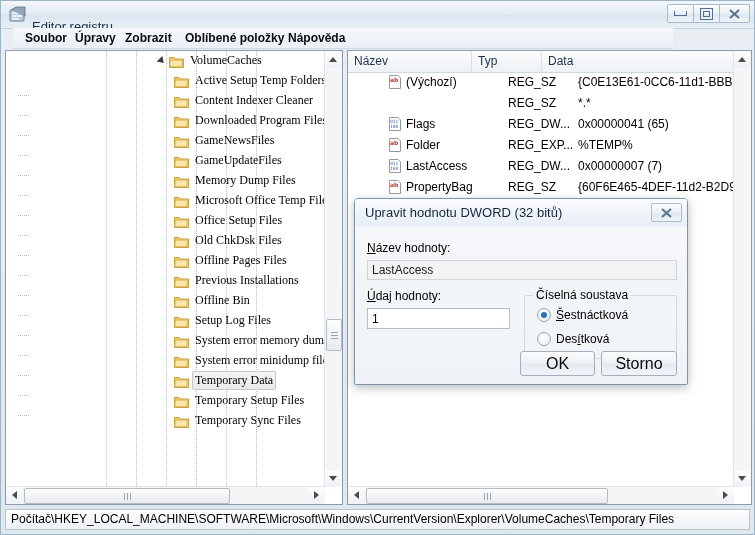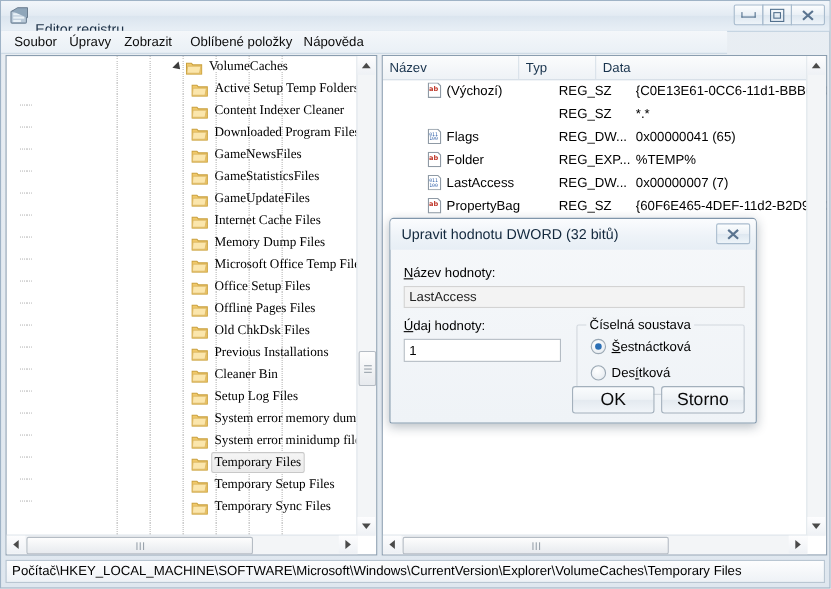--- a/index.html
+++ b/index.html
@@ -39,23 +39,24 @@
     box-sizing:border-box;
   }
   .wbtn:first-child{border-radius:2px 0 0 2px;}
   .wbtn:last-child{border-radius:0 2px 2px 0;width:31px;}
   .min-g{display:block;width:11px;height:4px;border:1px solid #52708d;border-top:none;}
   .max-g{display:block;width:11px;height:10px;border:1px solid #52708d;position:relative;}
   .max-g:after{content:"";position:absolute;left:2px;top:2px;right:2px;bottom:2px;border:1px solid #52708d;}
 
   
   .menubar{
-    position:absolute;left:0;top:27px;width:660px;height:20px;
+    position:absolute;left:12px;top:27px;width:660px;height:20px;
     background:linear-gradient(to bottom,#f4f7fa,#eaf0f6);
     border-bottom:1px solid #ccd9e5;
+    font-weight:bold;
   }
   .menuitem{
     position:absolute;top:2px;height:16px;line-height:16px;
     padding:0 6px;font-size:12px;color:#0b0b0b;white-space:nowrap;cursor:default;
   }
 
   
   .pane{
     position:absolute;background:#fff;
     border:1px solid #8a9daf;box-sizing:border-box;
@@ -278,73 +279,65 @@
                 <path d="M0.5 2.5 L5 2.5 L6.3 4 L14.5 4 L14.5 12.5 L0.5 12.5 Z" fill="#f1c96a" stroke="#c9a03c" stroke-width="1"></path>
                 <path d="M1.5 5.2 L13.6 5.2 L12.4 11.6 L0.9 11.6 Z" fill="#fbe6ac" stroke="#d9b45f" stroke-width="0.7"></path>
               </svg></span><span class="lbl">Downloaded Program Files</span></div>
           <div class="tree-row"><span style="display:inline-block;width:168px;position:relative"><span class="elbow" style="left:12px"></span></span><span class="folder"><svg width="15" height="13" viewBox="0 0 15 13">
                 <path d="M0.5 2.5 L5 2.5 L6.3 4 L14.5 4 L14.5 12.5 L0.5 12.5 Z" fill="#f1c96a" stroke="#c9a03c" stroke-width="1"></path>
                 <path d="M1.5 5.2 L13.6 5.2 L12.4 11.6 L0.9 11.6 Z" fill="#fbe6ac" stroke="#d9b45f" stroke-width="0.7"></path>
               </svg></span><span class="lbl">GameNewsFiles</span></div>
           <div class="tree-row"><span style="display:inline-block;width:168px;position:relative"><span class="elbow" style="left:12px"></span></span><span class="folder"><svg width="15" height="13" viewBox="0 0 15 13">
                 <path d="M0.5 2.5 L5 2.5 L6.3 4 L14.5 4 L14.5 12.5 L0.5 12.5 Z" fill="#f1c96a" stroke="#c9a03c" stroke-width="1"></path>
                 <path d="M1.5 5.2 L13.6 5.2 L12.4 11.6 L0.9 11.6 Z" fill="#fbe6ac" stroke="#d9b45f" stroke-width="0.7"></path>
-              </svg></span><span class="lbl">GameStatisticsFiles</span></div>
-          <div class="tree-row"><span style="display:inline-block;width:168px;position:relative"><span class="elbow" style="left:12px"></span></span><span class="folder"><svg width="15" height="13" viewBox="0 0 15 13">
-                <path d="M0.5 2.5 L5 2.5 L6.3 4 L14.5 4 L14.5 12.5 L0.5 12.5 Z" fill="#f1c96a" stroke="#c9a03c" stroke-width="1"></path>
-                <path d="M1.5 5.2 L13.6 5.2 L12.4 11.6 L0.9 11.6 Z" fill="#fbe6ac" stroke="#d9b45f" stroke-width="0.7"></path>
               </svg></span><span class="lbl">GameUpdateFiles</span></div>
           <div class="tree-row"><span style="display:inline-block;width:168px;position:relative"><span class="elbow" style="left:12px"></span></span><span class="folder"><svg width="15" height="13" viewBox="0 0 15 13">
                 <path d="M0.5 2.5 L5 2.5 L6.3 4 L14.5 4 L14.5 12.5 L0.5 12.5 Z" fill="#f1c96a" stroke="#c9a03c" stroke-width="1"></path>
                 <path d="M1.5 5.2 L13.6 5.2 L12.4 11.6 L0.9 11.6 Z" fill="#fbe6ac" stroke="#d9b45f" stroke-width="0.7"></path>
-              </svg></span><span class="lbl">Internet Cache Files</span></div>
-          <div class="tree-row"><span style="display:inline-block;width:168px;position:relative"><span class="elbow" style="left:12px"></span></span><span class="folder"><svg width="15" height="13" viewBox="0 0 15 13">
-                <path d="M0.5 2.5 L5 2.5 L6.3 4 L14.5 4 L14.5 12.5 L0.5 12.5 Z" fill="#f1c96a" stroke="#c9a03c" stroke-width="1"></path>
-                <path d="M1.5 5.2 L13.6 5.2 L12.4 11.6 L0.9 11.6 Z" fill="#fbe6ac" stroke="#d9b45f" stroke-width="0.7"></path>
               </svg></span><span class="lbl">Memory Dump Files</span></div>
           <div class="tree-row"><span style="display:inline-block;width:168px;position:relative"><span class="elbow" style="left:12px"></span></span><span class="folder"><svg width="15" height="13" viewBox="0 0 15 13">
                 <path d="M0.5 2.5 L5 2.5 L6.3 4 L14.5 4 L14.5 12.5 L0.5 12.5 Z" fill="#f1c96a" stroke="#c9a03c" stroke-width="1"></path>
                 <path d="M1.5 5.2 L13.6 5.2 L12.4 11.6 L0.9 11.6 Z" fill="#fbe6ac" stroke="#d9b45f" stroke-width="0.7"></path>
               </svg></span><span class="lbl">Microsoft Office Temp Files</span></div>
           <div class="tree-row"><span style="display:inline-block;width:168px;position:relative"><span class="elbow" style="left:12px"></span></span><span class="folder"><svg width="15" height="13" viewBox="0 0 15 13">
                 <path d="M0.5 2.5 L5 2.5 L6.3 4 L14.5 4 L14.5 12.5 L0.5 12.5 Z" fill="#f1c96a" stroke="#c9a03c" stroke-width="1"></path>
                 <path d="M1.5 5.2 L13.6 5.2 L12.4 11.6 L0.9 11.6 Z" fill="#fbe6ac" stroke="#d9b45f" stroke-width="0.7"></path>
               </svg></span><span class="lbl">Office Setup Files</span></div>
           <div class="tree-row"><span style="display:inline-block;width:168px;position:relative"><span class="elbow" style="left:12px"></span></span><span class="folder"><svg width="15" height="13" viewBox="0 0 15 13">
                 <path d="M0.5 2.5 L5 2.5 L6.3 4 L14.5 4 L14.5 12.5 L0.5 12.5 Z" fill="#f1c96a" stroke="#c9a03c" stroke-width="1"></path>
                 <path d="M1.5 5.2 L13.6 5.2 L12.4 11.6 L0.9 11.6 Z" fill="#fbe6ac" stroke="#d9b45f" stroke-width="0.7"></path>
+              </svg></span><span class="lbl">Old ChkDsk Files</span></div>
+          <div class="tree-row"><span style="display:inline-block;width:168px;position:relative"><span class="elbow" style="left:12px"></span></span><span class="folder"><svg width="15" height="13" viewBox="0 0 15 13">
+                <path d="M0.5 2.5 L5 2.5 L6.3 4 L14.5 4 L14.5 12.5 L0.5 12.5 Z" fill="#f1c96a" stroke="#c9a03c" stroke-width="1"></path>
+                <path d="M1.5 5.2 L13.6 5.2 L12.4 11.6 L0.9 11.6 Z" fill="#fbe6ac" stroke="#d9b45f" stroke-width="0.7"></path>
               </svg></span><span class="lbl">Offline Pages Files</span></div>
           <div class="tree-row"><span style="display:inline-block;width:168px;position:relative"><span class="elbow" style="left:12px"></span></span><span class="folder"><svg width="15" height="13" viewBox="0 0 15 13">
                 <path d="M0.5 2.5 L5 2.5 L6.3 4 L14.5 4 L14.5 12.5 L0.5 12.5 Z" fill="#f1c96a" stroke="#c9a03c" stroke-width="1"></path>
                 <path d="M1.5 5.2 L13.6 5.2 L12.4 11.6 L0.9 11.6 Z" fill="#fbe6ac" stroke="#d9b45f" stroke-width="0.7"></path>
-              </svg></span><span class="lbl">Old ChkDsk Files</span></div>
-          <div class="tree-row"><span style="display:inline-block;width:168px;position:relative"><span class="elbow" style="left:12px"></span></span><span class="folder"><svg width="15" height="13" viewBox="0 0 15 13">
-                <path d="M0.5 2.5 L5 2.5 L6.3 4 L14.5 4 L14.5 12.5 L0.5 12.5 Z" fill="#f1c96a" stroke="#c9a03c" stroke-width="1"></path>
-                <path d="M1.5 5.2 L13.6 5.2 L12.4 11.6 L0.9 11.6 Z" fill="#fbe6ac" stroke="#d9b45f" stroke-width="0.7"></path>
               </svg></span><span class="lbl">Previous Installations</span></div>
           <div class="tree-row"><span style="display:inline-block;width:168px;position:relative"><span class="elbow" style="left:12px"></span></span><span class="folder"><svg width="15" height="13" viewBox="0 0 15 13">
                 <path d="M0.5 2.5 L5 2.5 L6.3 4 L14.5 4 L14.5 12.5 L0.5 12.5 Z" fill="#f1c96a" stroke="#c9a03c" stroke-width="1"></path>
                 <path d="M1.5 5.2 L13.6 5.2 L12.4 11.6 L0.9 11.6 Z" fill="#fbe6ac" stroke="#d9b45f" stroke-width="0.7"></path>
-              </svg></span><span class="lbl">Cleaner Bin</span></div>
+              </svg></span><span class="lbl">Offline Bin</span></div>
           <div class="tree-row"><span style="display:inline-block;width:168px;position:relative"><span class="elbow" style="left:12px"></span></span><span class="folder"><svg width="15" height="13" viewBox="0 0 15 13">
                 <path d="M0.5 2.5 L5 2.5 L6.3 4 L14.5 4 L14.5 12.5 L0.5 12.5 Z" fill="#f1c96a" stroke="#c9a03c" stroke-width="1"></path>
                 <path d="M1.5 5.2 L13.6 5.2 L12.4 11.6 L0.9 11.6 Z" fill="#fbe6ac" stroke="#d9b45f" stroke-width="0.7"></path>
               </svg></span><span class="lbl">Setup Log Files</span></div>
           <div class="tree-row"><span style="display:inline-block;width:168px;position:relative"><span class="elbow" style="left:12px"></span></span><span class="folder"><svg width="15" height="13" viewBox="0 0 15 13">
                 <path d="M0.5 2.5 L5 2.5 L6.3 4 L14.5 4 L14.5 12.5 L0.5 12.5 Z" fill="#f1c96a" stroke="#c9a03c" stroke-width="1"></path>
                 <path d="M1.5 5.2 L13.6 5.2 L12.4 11.6 L0.9 11.6 Z" fill="#fbe6ac" stroke="#d9b45f" stroke-width="0.7"></path>
               </svg></span><span class="lbl">System error memory dump files</span></div>
           <div class="tree-row"><span style="display:inline-block;width:168px;position:relative"><span class="elbow" style="left:12px"></span></span><span class="folder"><svg width="15" height="13" viewBox="0 0 15 13">
                 <path d="M0.5 2.5 L5 2.5 L6.3 4 L14.5 4 L14.5 12.5 L0.5 12.5 Z" fill="#f1c96a" stroke="#c9a03c" stroke-width="1"></path>
                 <path d="M1.5 5.2 L13.6 5.2 L12.4 11.6 L0.9 11.6 Z" fill="#fbe6ac" stroke="#d9b45f" stroke-width="0.7"></path>
               </svg></span><span class="lbl">System error minidump files</span></div>
           <div class="tree-row sel"><span style="display:inline-block;width:168px;position:relative"><span class="elbow" style="left:12px"></span></span><span class="folder"><svg width="15" height="13" viewBox="0 0 15 13">
                 <path d="M0.5 2.5 L5 2.5 L6.3 4 L14.5 4 L14.5 12.5 L0.5 12.5 Z" fill="#f1c96a" stroke="#c9a03c" stroke-width="1"></path>
                 <path d="M1.5 5.2 L13.6 5.2 L12.4 11.6 L0.9 11.6 Z" fill="#fbe6ac" stroke="#d9b45f" stroke-width="0.7"></path>
-              </svg></span><span class="lbl">Temporary Files</span></div>
+              </svg></span><span class="lbl">Temporary Data</span></div>
           <div class="tree-row"><span style="display:inline-block;width:168px;position:relative"><span class="elbow" style="left:12px"></span></span><span class="folder"><svg width="15" height="13" viewBox="0 0 15 13">
                 <path d="M0.5 2.5 L5 2.5 L6.3 4 L14.5 4 L14.5 12.5 L0.5 12.5 Z" fill="#f1c96a" stroke="#c9a03c" stroke-width="1"></path>
                 <path d="M1.5 5.2 L13.6 5.2 L12.4 11.6 L0.9 11.6 Z" fill="#fbe6ac" stroke="#d9b45f" stroke-width="0.7"></path>
               </svg></span><span class="lbl">Temporary Setup Files</span></div>
           <div class="tree-row"><span style="display:inline-block;width:168px;position:relative"></span><span class="folder"><svg width="15" height="13" viewBox="0 0 15 13">
                 <path d="M0.5 2.5 L5 2.5 L6.3 4 L14.5 4 L14.5 12.5 L0.5 12.5 Z" fill="#f1c96a" stroke="#c9a03c" stroke-width="1"></path>
                 <path d="M1.5 5.2 L13.6 5.2 L12.4 11.6 L0.9 11.6 Z" fill="#fbe6ac" stroke="#d9b45f" stroke-width="0.7"></path>
               </svg></span><span class="lbl">Temporary Sync Files</span></div>
         </div>
     </div>

